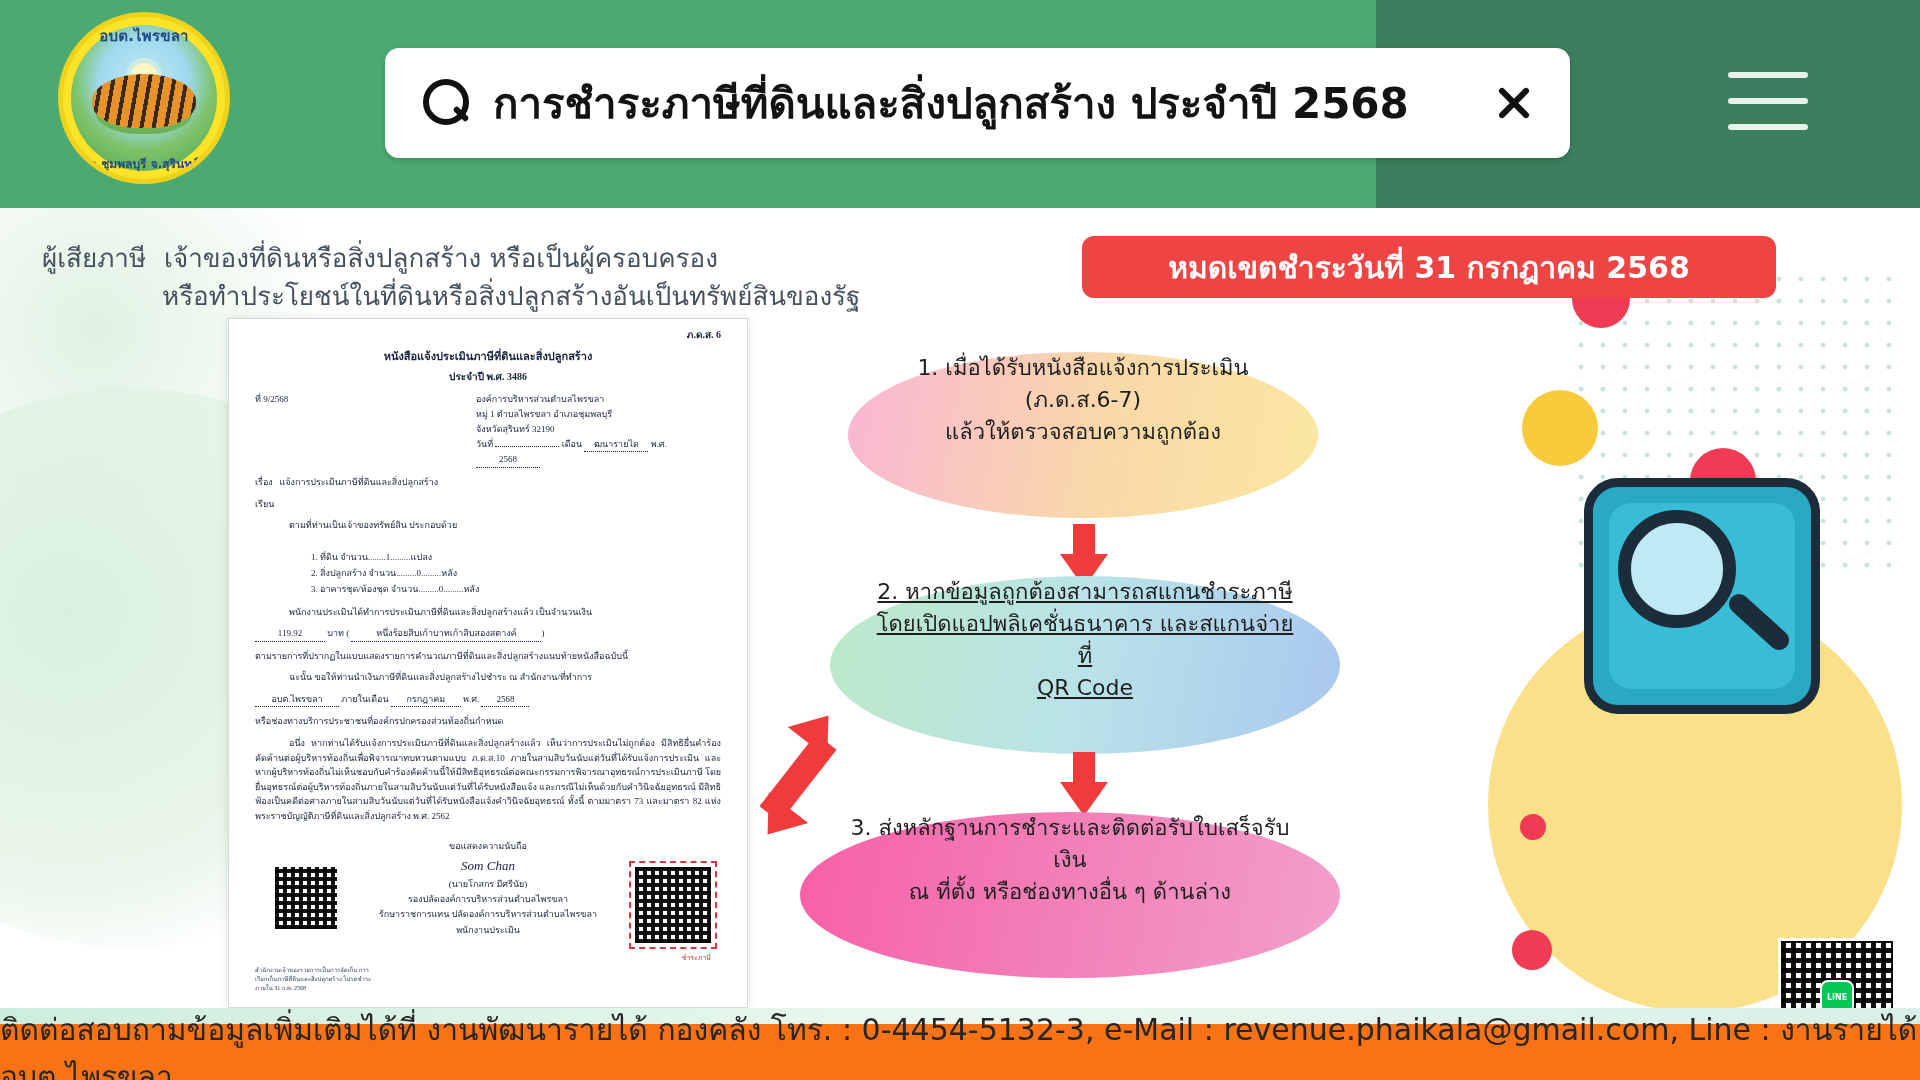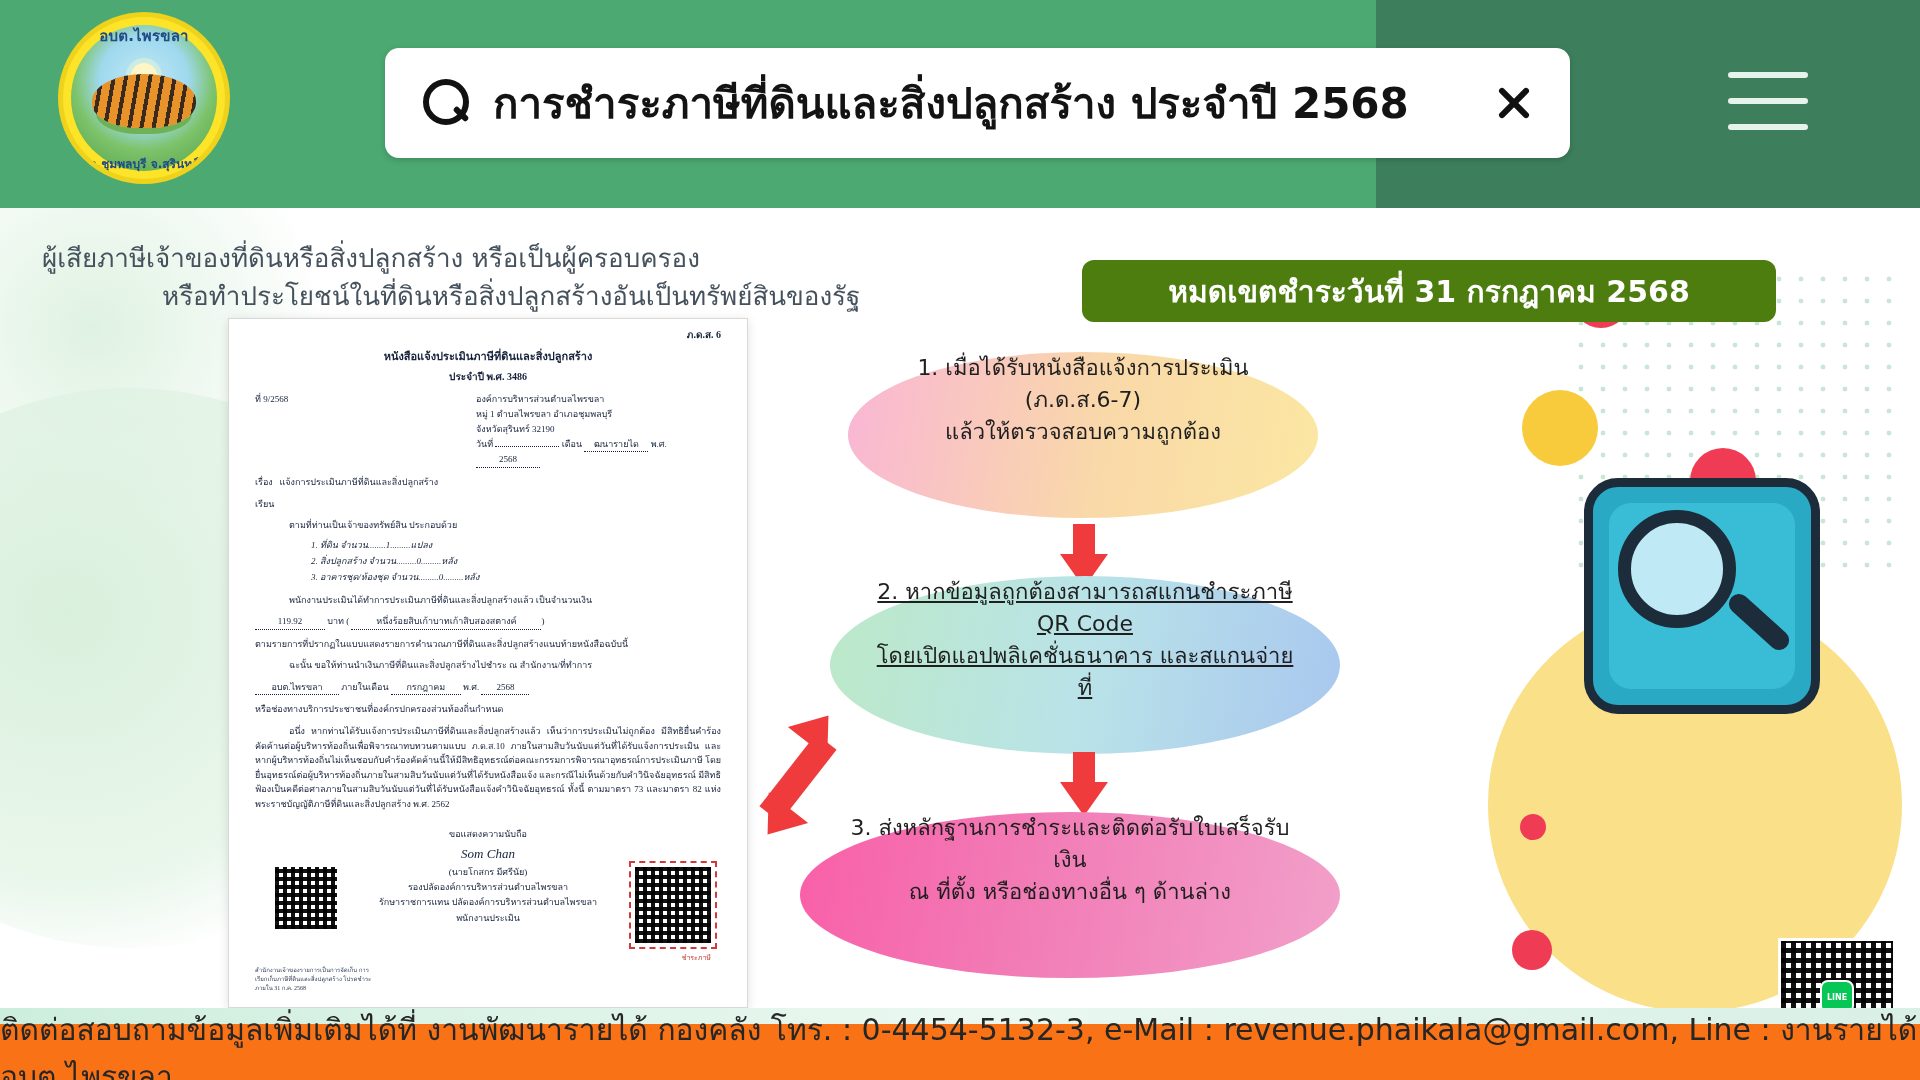--- a/index.html
+++ b/index.html
@@ -154,29 +154,29 @@
   .mag-handle {
     position: absolute; left: 1722px; top: 612px; width: 74px; height: 20px;
     background: #1c2c3a; border-radius: 10px; transform: rotate(42deg); z-index: 2;
   }
 
   
   .taxpayer {
     position: absolute; left: 42px; top: 240px; width: 830px;
     color: #45515c; font-size: 26px; line-height: 1.45;
   }
-  .taxpayer .label { display: inline-block; }
+  .taxpayer .label { display: inline-block; margin-right: 18px; }
   .taxpayer .l2 { display: block; padding-left: 120px; }
 
   
   .deadline {
     position: absolute; left: 1082px; top: 236px; width: 694px; height: 62px;
-    background: #4d7c0f; border-radius: 12px;
+    background: #ef4444; border-radius: 12px;
     display: flex; align-items: center; justify-content: center;
-    color: #ffffff; font-size: 30px; font-weight: bold; margin-top: 24px;
+    color: #ffffff; font-size: 30px; font-weight: bold;
   }
 
   
   .doc {
     position: absolute; left: 228px; top: 318px; width: 520px; height: 690px;
     background: #ffffff; border: 1px solid #d8d8d8; box-shadow: 0 2px 10px rgba(0,0,0,.12);
     font-family: "Liberation Serif", serif; color: #15213a; font-size: 9px; padding: 14px 26px;
     overflow: hidden;
   }
   .doc .code { position: absolute; right: 26px; top: 8px; font-weight: bold; font-size: 10px; }
@@ -361,21 +361,21 @@
       </div>
     </div>
   </div>
 
   <p>
     <span>เรื่อง</span>
     &nbsp;&nbsp;<span>แจ้งการประเมินภาษีที่ดินและสิ่งปลูกสร้าง</span>
   </p>
   <p>เรียน</p>
   <p class="indent">ตามที่ท่านเป็นเจ้าของทรัพย์สิน ประกอบด้วย</p>
-  <div style="margin-left:56px;line-height:1.8;margin-top:4px;font-style:italic;">
+  <div style="margin-left:56px;line-height:1.8;margin-top:16px;">
     <div>1. ที่ดิน จำนวน........1.........แปลง</div>
     <div>2. สิ่งปลูกสร้าง จำนวน.........0.........หลัง</div>
     <div>3. อาคารชุด/ห้องชุด จำนวน.........0.........หลัง</div>
   </div>
   <p class="indent">พนักงานประเมินได้ทำการประเมินภาษีที่ดินและสิ่งปลูกสร้างแล้ว เป็นจำนวนเงิน</p>
   <p>
     <span class="ul" style="min-width:70px">119.92</span>
     <span>บาท (</span>
     <span class="ul" style="min-width:190px">หนึ่งร้อยสิบเก้าบาทเก้าสิบสองสตางค์</span>)
   </p>
@@ -416,22 +416,22 @@
 </div>
 
 <div class="arrow-down arrow-a">
   <i></i>
     <b></b>
 </div>
 
 <div class="step step2">
   <div>
     <div>2. หากข้อมูลถูกต้องสามารถสแกนชำระภาษี</div>
+    <div>โดยเปิดแอปพลิเคชั่นธนาคาร และสแกนจ่ายที่</div>
     <div>QR Code</div>
-    <div>โดยเปิดแอปพลิเคชั่นธนาคาร และสแกนจ่ายที่</div>
   </div>
 </div>
 
 <div class="arrow-down arrow-b">
   <i></i>
     <b></b>
 </div>
 
 <div class="step step3">
   <div>

